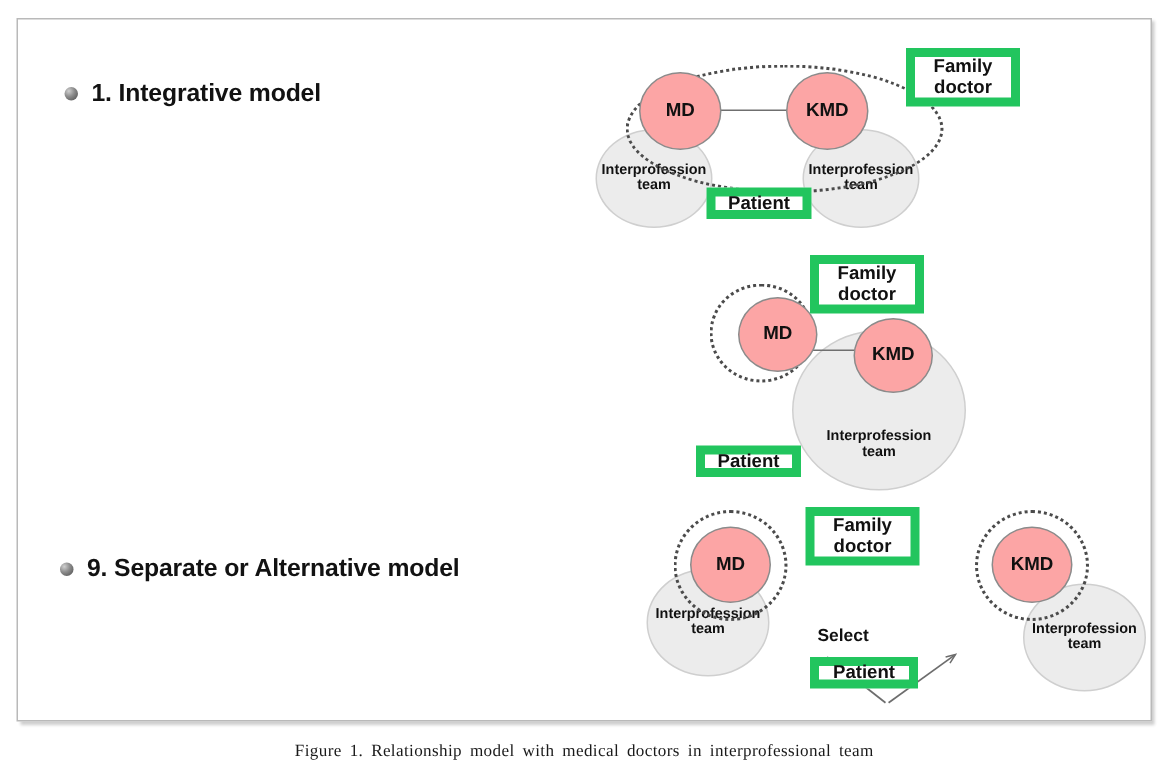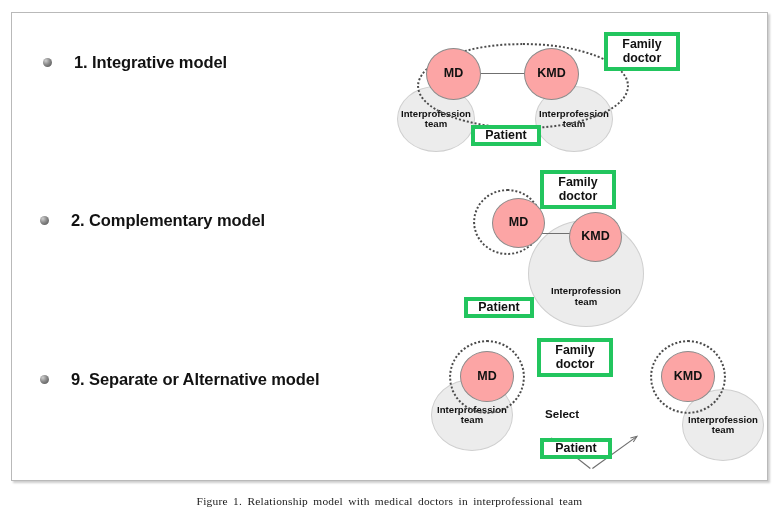--- a/index.html
+++ b/index.html
@@ -33,21 +33,21 @@
     border: 1px solid #b9b9b9;
     box-shadow: 2px 2px 2px rgba(0,0,0,0.20);
     box-sizing: border-box;
   }
 
   
   .model-heading {
     position: absolute;
     display: flex;
     align-items: center;
-    gap: 22px;
+    gap: 9px;
     white-space: nowrap;
   }
   .model-heading .bullet {
     width: 9px;
     height: 9px;
     border-radius: 50%;
     background: radial-gradient(circle at 32% 30%, #cfcfcf 0%, #8d8d8d 42%, #4a4a4a 100%);
     flex: none;
   }
   .model-heading .htext {
@@ -95,21 +95,21 @@
     border-radius: 50%;
     border: 2.2px dotted #4b4b4b;
     box-sizing: border-box;
     background: transparent;
   }
 
   .label-box {
     position: absolute;
     box-sizing: border-box;
     background: #ffffff;
-    border: 4px solid #22c55e;
+    border: 6px solid #22c55e;
     display: flex;
     align-items: center;
     justify-content: center;
     text-align: center;
     font-size: 12.4px;
     font-weight: bold;
     color: #111;
     line-height: 1.12;
   }
 
@@ -198,24 +198,20 @@
 
     <div class="label-box z-box" style="left:592px; top:19px; width:76px; height:39px; flex-direction:column;">
       <span>Family</span>
       <span>doctor</span>
     </div>
 
     <div class="label-box z-box" style="left:459px; top:112px; width:70px; height:21px;">
       <span>Patient</span>
     </div>
 
-    <div class="model-heading" id="heading-2">
-      <span class="bullet"></span>
-      <span class="htext">2. Complementary model</span>
-    </div>
 
     <div class="circle team z-team" style="left:516px; top:207px; width:116px; height:107px; align-items:flex-end; padding-bottom:19px;">
       <span>
         <span class="tlabel">Interprofession</span>
         <span class="tlabel">team</span>
       </span>
     </div>
 
     <div class="dotted-ring z-ring" style="left:461px; top:176px; width:69px; height:66px;"></div>
 
@@ -267,21 +263,21 @@
 
     <div class="circle role z-role" style="left:649px; top:338px; width:54px; height:51px;">
       <span>KMD</span>
     </div>
 
     <div class="label-box z-box" style="left:525px; top:325px; width:76px; height:39px; flex-direction:column;">
       <span>Family</span>
       <span>doctor</span>
     </div>
 
-    <div class="plain-text z-text" style="left:533px; top:394px;">Select</div>
+    <div class="plain-text z-text" style="left:533px; top:404px;">Select</div>
 
     <div class="label-box z-box" style="left:528px; top:425px; width:72px; height:21px;">
       <span>Patient</span>
     </div>
 
     <svg class="svg-layer z-conn" viewBox="0 0 757 469">
       <defs>
         <marker id="arrowhead" markerWidth="7" markerHeight="7" refX="5.6" refY="2.6" orient="auto" markerUnits="strokeWidth">
           <path d="M0.4,0.4 L6,2.6 L0.4,4.8" fill="none" stroke="#6d6d6d" stroke-width="0.9"></path>
         </marker>

